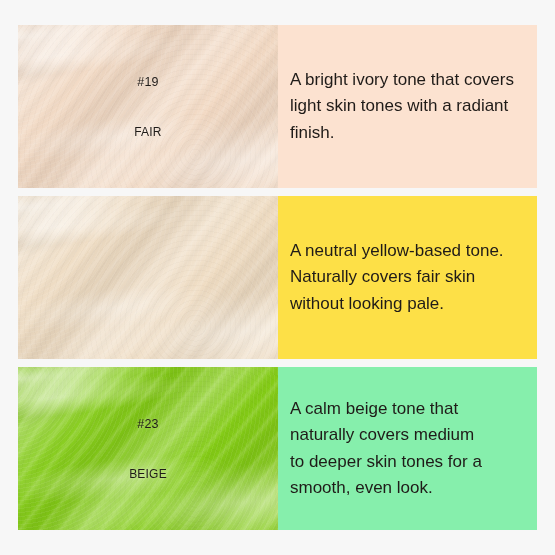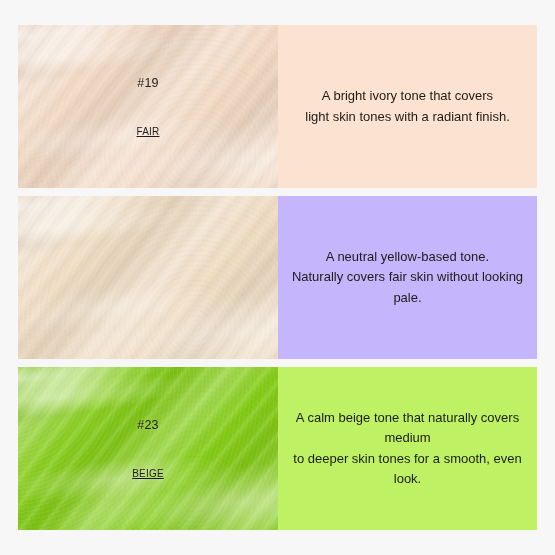--- a/index.html
+++ b/index.html
@@ -107,39 +107,38 @@
     color: #1f1b18;
     text-align: center;
     letter-spacing: .2px;
     text-shadow: 0 0 3px rgba(255,255,255,0.28);
   }
   .swatch-code {
     font-size: 12.5px;
     margin-bottom: 36px;
   }
   .swatch-name {
-    font-size: 10px;
-    text-decoration: underline;
+    font-size: 12px;
   }
 
   
   .desc {
     flex: 1 1 auto;
     display: flex;
     align-items: center;
     justify-content: center;
     padding: 0 12px;
     box-sizing: border-box;
   }
 
   .desc-text {
     color: #1f1b18;
-    font-size: 13px;
+    font-size: 17px;
     line-height: 1.55;
-    text-align: center;
+    text-align: left;
     white-space: pre-line;
   }
 </style>
 </head>
 <body style="background: rgb(247, 247, 247);">
 
 <div class="shade-chart">
 
   <div class="shade-row">
     <div class="swatch" style="background:#f2d9c3">
@@ -158,36 +157,36 @@
     </div>
   </div>
 
   <div class="shade-row">
     <div class="swatch" style="background:#efdcc2">
       <div class="swatch-tex tex-base"></div>
       <div class="swatch-tex tex-ridge"></div>
       <div class="swatch-tex tex-streaks"></div>
       <div class="swatch-tex tex-grain"></div>
     </div>
-    <div class="desc" style="background:#c4b5fd">
+    <div class="desc" style="background:#fde047">
       <div class="desc-text">A neutral yellow-based tone.
 Naturally covers fair skin without looking pale.</div>
     </div>
   </div>
 
   <div class="shade-row">
     <div class="swatch" style="background:#84cc16">
       <div class="swatch-tex tex-base"></div>
       <div class="swatch-tex tex-ridge"></div>
       <div class="swatch-tex tex-streaks"></div>
       <div class="swatch-tex tex-grain"></div>
       <div class="swatch-label">
         <div class="swatch-code">#23</div>
         <div class="swatch-name">BEIGE</div>
       </div>
     </div>
-    <div class="desc" style="background:#bef264">
+    <div class="desc" style="background:#86efac">
       <div class="desc-text">A calm beige tone that naturally covers medium
 to deeper skin tones for a smooth, even look.</div>
     </div>
   </div>
 
 </div>
 
 </body></html>

